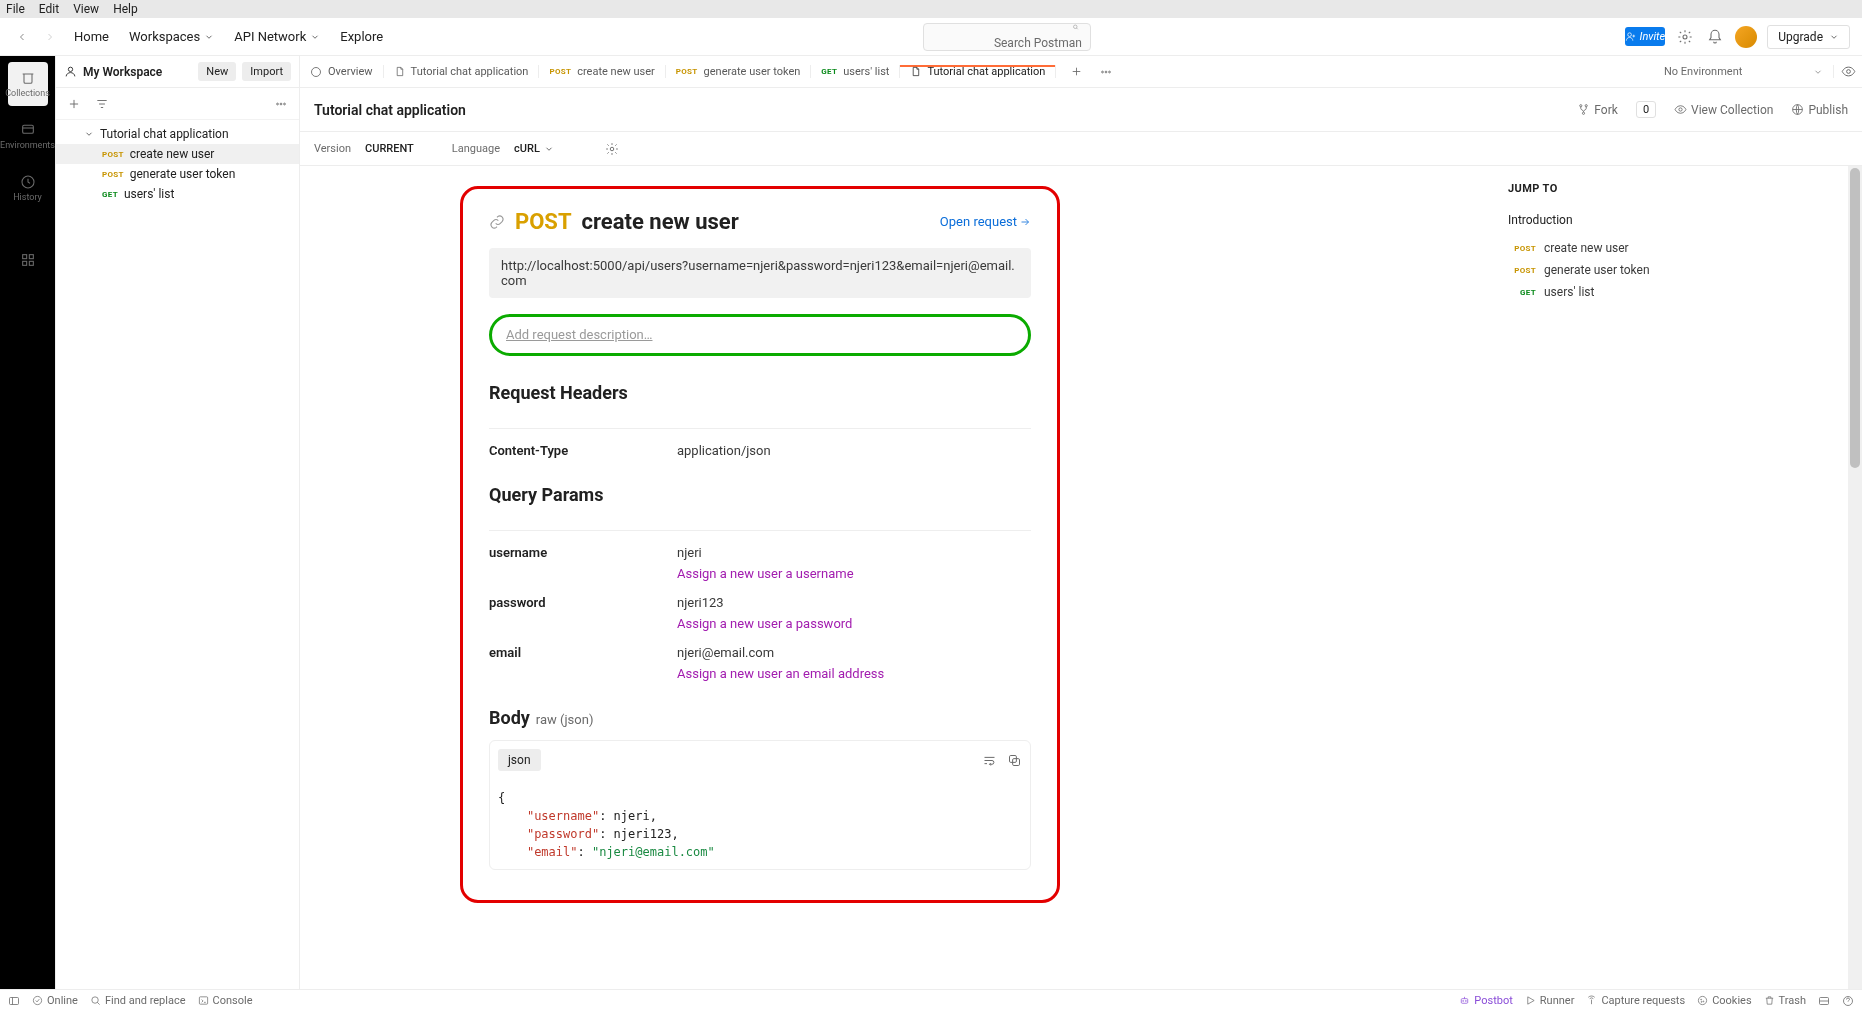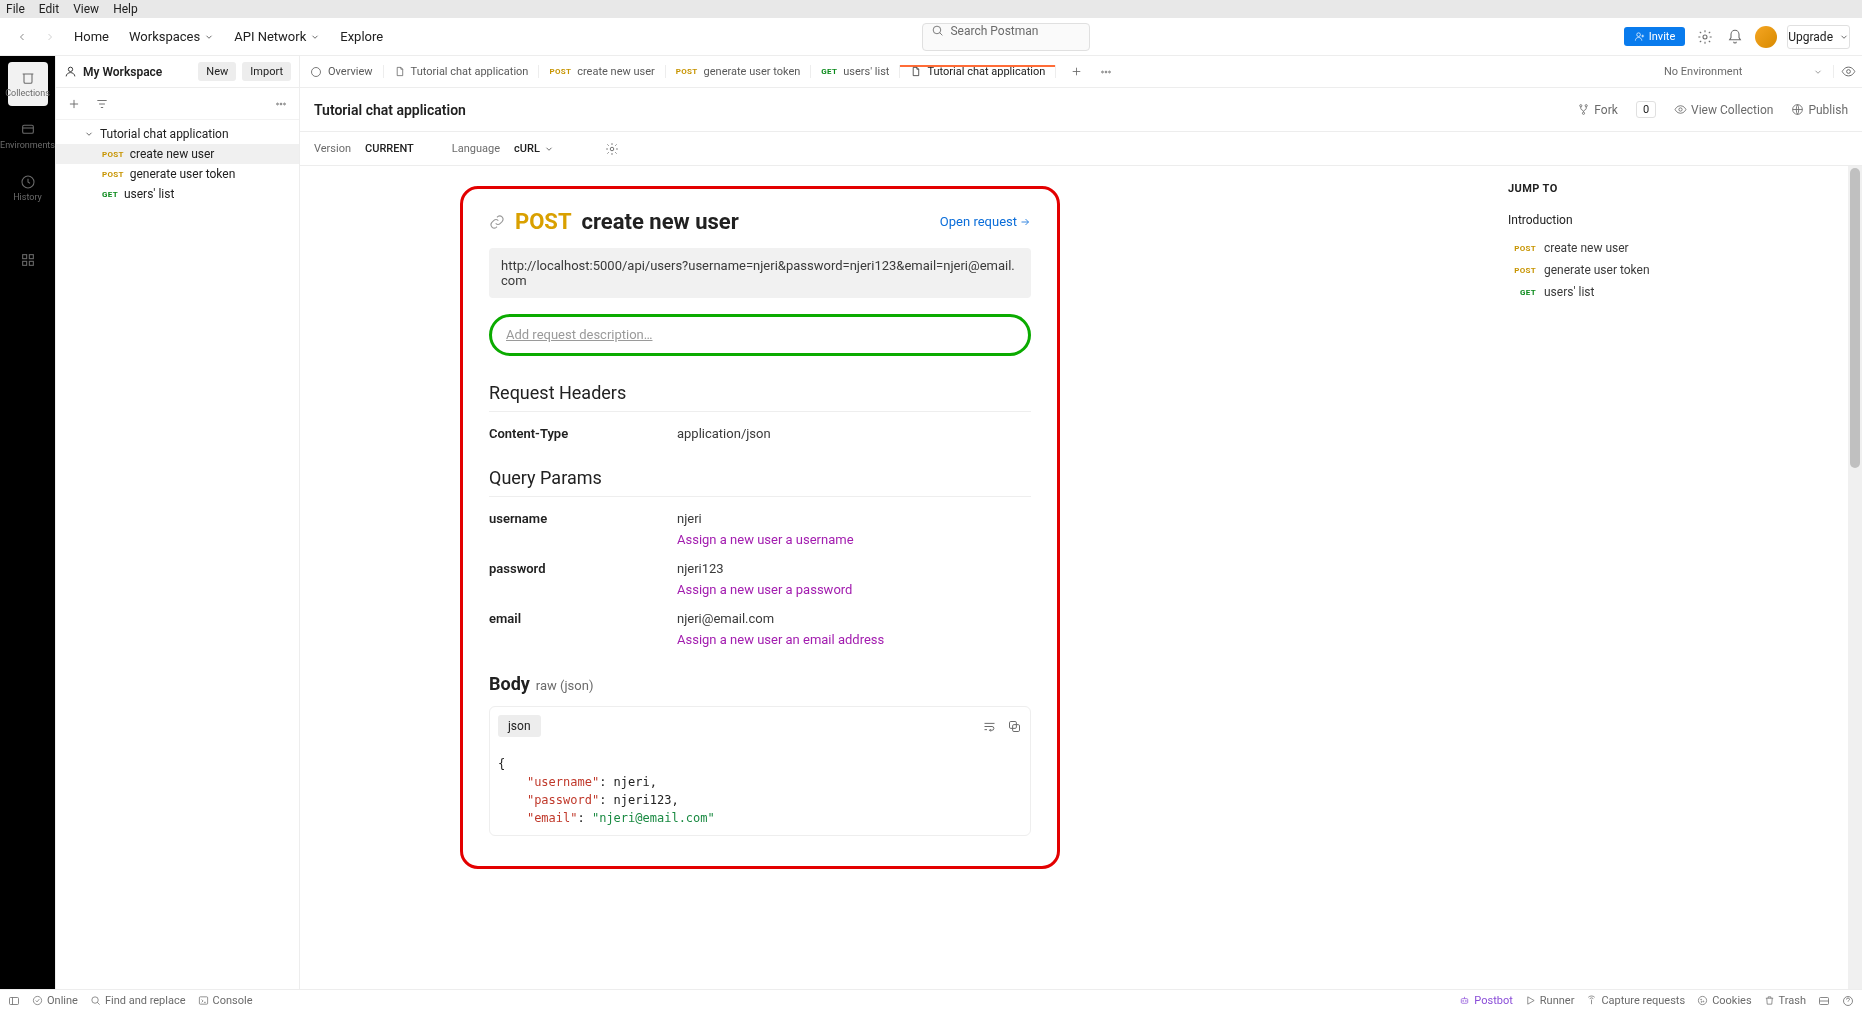--- a/index.html
+++ b/index.html
@@ -9,26 +9,26 @@
 
 .menubar { display:flex; align-items:center; height:18px; background:#e8e8e8; padding:0 6px; font-size:12px; gap:14px; color:#212121;}
 .menubar span { cursor:default; }
 
 
 .topnav { display:flex; align-items:center; height:38px; border-bottom:1px solid #ededed; padding:0 12px; gap:10px; background:#fff;}
 .nav-left { display:flex; align-items:center; gap:8px; }
 .nav-arrow { width:20px; height:20px; display:flex; align-items:center; justify-content:center; color:#6b6b6b; border-radius:3px; }
 .nav-item { padding:4px 6px; font-size:13px; color:#212121; display:flex; align-items:center; gap:4px;}
 .nav-center { flex:1; display:flex; justify-content:center;}
-.searchbar { width:168px; height:28px; border:1px solid #e0e0e0; border-radius:4px; display:flex; align-items:flex-start; padding:0 8px; gap:6px; color:#6b6b6b; background:#fafafa;}
+.searchbar { width:168px; height:28px; border:1px solid #e0e0e0; border-radius:4px; display:flex; align-items:flex-end; padding:0 8px; gap:6px; color:#6b6b6b; background:#fafafa;flex-direction:column;}
 .nav-right { display:flex; align-items:center; gap:10px;}
-.btn-invite { background:#097bed; color:#fff; border-radius:3px; padding:3px 10px; font-size:11px; display:flex; align-items:center; gap:4px;}
+.btn-invite { background:#097bed; color:#fff; border-radius:3px; padding:3px 0; font-size:11px; display:flex; align-items:center; gap:4px;font-style:italic;}
 .icon-btn { width:20px; height:20px; display:flex; align-items:center; justify-content:center; color:#6b6b6b;}
 .avatar { width:22px; height:22px; border-radius:50%; background:linear-gradient(135deg,#f5a623,#d88a00); }
-.upgrade { border:1px solid #e0e0e0; border-radius:3px; padding:4px 0; font-size:12px; display:flex; align-items:center; gap:6px; color:#212121;}
+.upgrade { border:1px solid #e0e0e0; border-radius:3px; padding:4px 10px; font-size:12px; display:flex; align-items:center; gap:6px; color:#212121;}
 
 
 .body { display:flex; flex:1; min-height:0;}
 .sidebar-profile { width:56px; border-right:1px solid #ededed; display:flex; flex-direction:column; align-items:center; padding-top:6px; gap:8px; background:#000000;}
 .side-icon { width:40px; height:44px; display:flex; flex-direction:column; align-items:center; justify-content:center; font-size:9px; color:#6b6b6b; gap:2px; border-radius:4px;}
 .side-icon.active { background:#f2f2f2;}
 .side-icon svg { width:16px; height:16px; }
 
 .sidebar { width:244px; border-right:1px solid #ededed; display:flex; flex-direction:column; background:#fff;}
 .ws-header { display:flex; align-items:center; height:32px; padding:0 8px; border-bottom:1px solid #ededed; gap:6px; font-size:12px;}
@@ -65,21 +65,21 @@
 .content-wrap { flex:1; display:flex; min-height:0; position:relative;}
 .doc-col { flex:1; overflow-y:auto; padding:20px 0 20px 160px;}
 .doc-panel { width:600px; border:3px solid #e30000; border-radius:18px; padding:20px 26px 30px 26px; position:relative; min-height:640px;}
 .req-head { display:flex; align-items:center; gap:10px;}
 .link-icon { color:#9a9a9a;}
 .req-method { font-size:22px; font-weight:700; color:#d9a000;}
 .req-name { font-size:22px; font-weight:700; color:#212121; flex:1;}
 .open-req { color:#0a6dd9; font-size:13px; display:flex; align-items:center; gap:2px;}
 .url-box { background:#f1f1f1; border-radius:4px; padding:10px 12px; margin-top:14px; font-size:13px; color:#3a3a3a; word-break:break-all;}
 .desc-box { border:3px solid #0bab00; border-radius:22px; padding:10px 14px; margin-top:16px; color:#9a9a9a; font-size:13px; min-height:42px;text-decoration:underline;}
-.sec-title { font-size:18px; font-weight:400; margin-top:26px; padding-bottom:8px; border-bottom:1px solid #eee;}
+.sec-title { font-size:18px; font-weight:700; margin-top:26px; padding-bottom:25px; border-bottom:1px solid #eee;}
 .kv { display:flex; margin-top:14px; font-size:13px;}
 .kv .k { width:188px; font-weight:600; color:#212121;}
 .kv .v { color:#3a3a3a;}
 .kv-desc { margin-left:188px; margin-top:6px; color:#a21caf; font-size:13px;}
 .body-sub { font-size:13px; color:#6b6b6b; margin-left:6px; font-weight:400;}
 .code-card { border:1px solid #eee; border-radius:6px; margin-top:12px; padding:8px;}
 .code-tabs { display:flex; align-items:center;}
 .code-tab { background:#ededed; padding:4px 10px; font-size:12px; border-radius:3px;}
 .code-actions { margin-left:auto; display:flex; gap:10px; color:#6b6b6b;}
 .code-block { font-family: Menlo, Consolas, monospace; font-size:12px; margin-top:18px; white-space:pre; line-height:1.5; color:#212121;}

